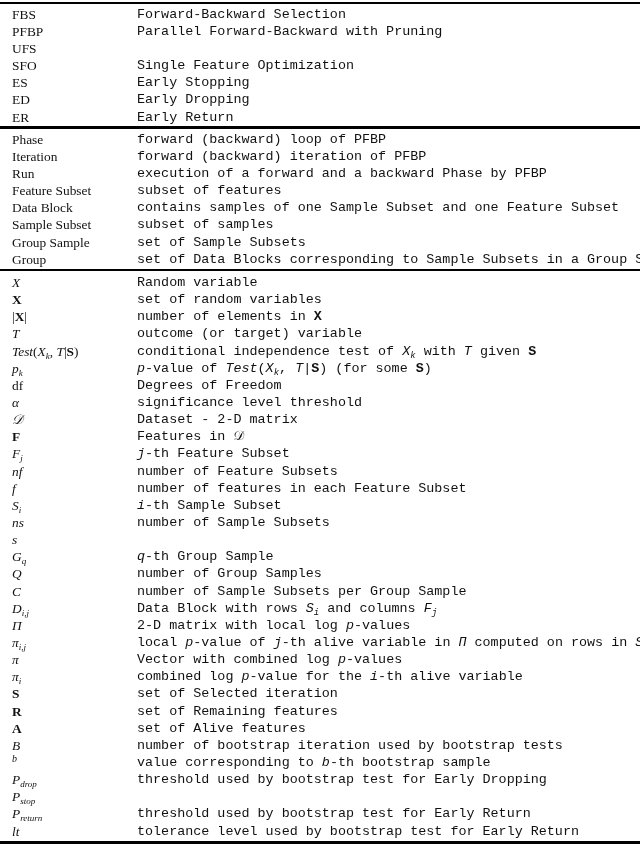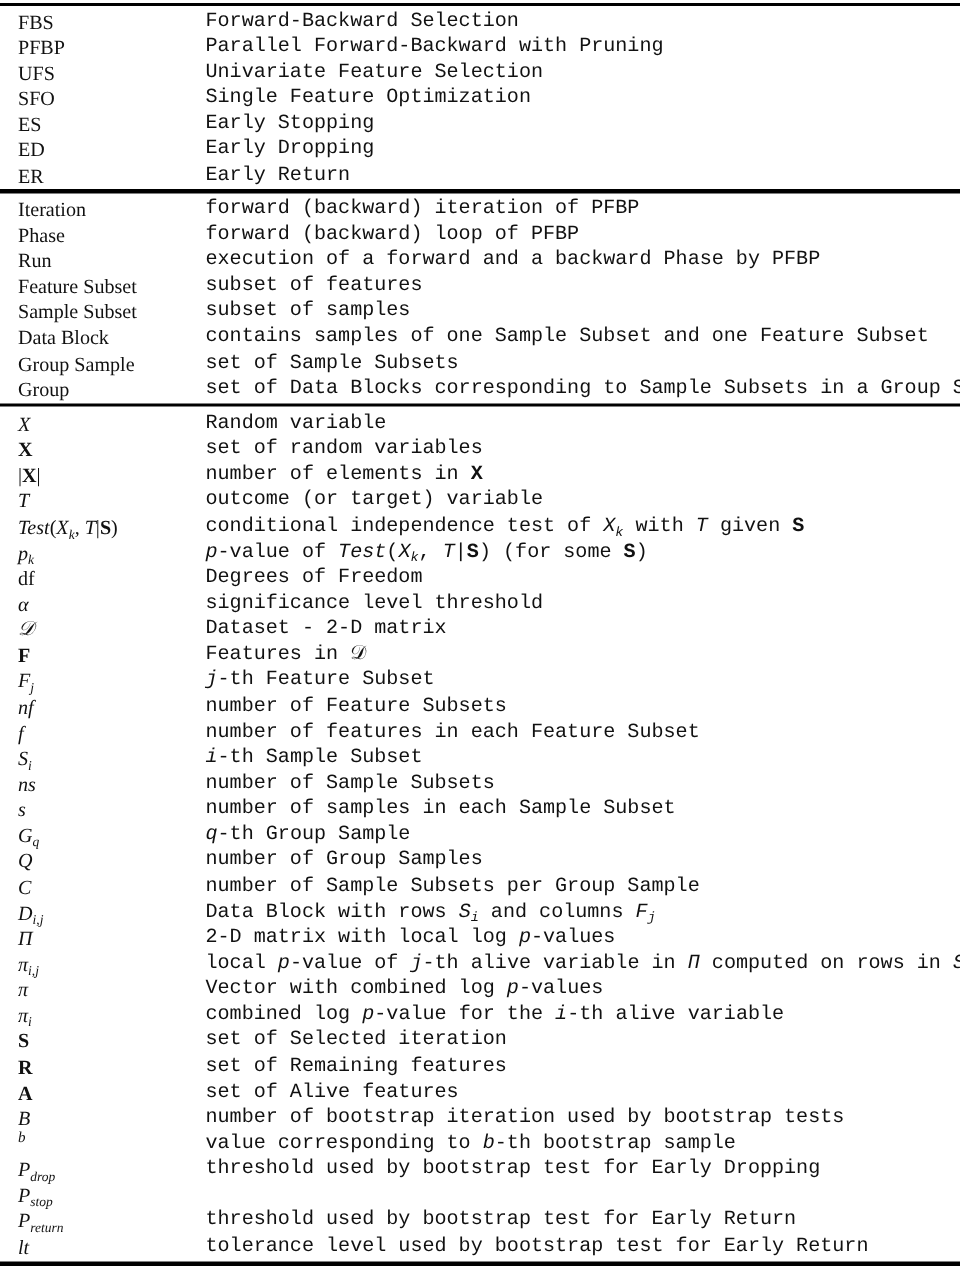--- a/index.html
+++ b/index.html
@@ -41,21 +41,20 @@
   <div class="row">
       <span class="k">FBS</span>
       <span class="v">Forward-Backward Selection</span>
     </div>
   <div class="row">
       <span class="k">PFBP</span>
       <span class="v">Parallel Forward-Backward with Pruning</span>
     </div>
   <div class="row">
       <span class="k">UFS</span>
-      <span class="v">Univariate Feature Selection</span>
     </div>
   <div class="row">
       <span class="k">SFO</span>
       <span class="v">Single Feature Optimization</span>
     </div>
   <div class="row">
       <span class="k">ES</span>
       <span class="v">Early Stopping</span>
     </div>
   <div class="row">
@@ -65,44 +64,44 @@
   <div class="row">
       <span class="k">ER</span>
       <span class="v">Early Return</span>
     </div>
 </div>
 
 <div class="rule mid1"></div>
 
 <div class="section sec2">
   <div class="row">
+      <span class="k">Phase</span>
+      <span class="v">forward (backward) loop of PFBP</span>
+    </div>
+  <div class="row">
       <span class="k">Iteration</span>
       <span class="v">forward (backward) iteration of PFBP</span>
     </div>
   <div class="row">
-      <span class="k">Phase</span>
-      <span class="v">forward (backward) loop of PFBP</span>
-    </div>
-  <div class="row">
       <span class="k">Run</span>
       <span class="v">execution of a forward and a backward Phase by PFBP</span>
     </div>
   <div class="row">
       <span class="k">Feature Subset</span>
       <span class="v">subset of features</span>
     </div>
   <div class="row">
+      <span class="k">Data Block</span>
+      <span class="v">contains samples of one Sample Subset and one Feature Subset</span>
+    </div>
+  <div class="row">
       <span class="k">Sample Subset</span>
       <span class="v">subset of samples</span>
     </div>
   <div class="row">
-      <span class="k">Data Block</span>
-      <span class="v">contains samples of one Sample Subset and one Feature Subset</span>
-    </div>
-  <div class="row">
       <span class="k">Group Sample</span>
       <span class="v">set of Sample Subsets</span>
     </div>
   <div class="row">
       <span class="k">Group</span>
       <span class="v">set of Data Blocks corresponding to Sample Subsets in a Group Sample</span>
     </div>
 </div>
 
 <div class="rule mid2"></div>
@@ -164,21 +163,20 @@
   <div class="row">
     <span class="k"><i>S</i><sub>i</sub></span>
     <span class="v"><i>i</i>-th Sample Subset</span>
   </div>
   <div class="row">
     <span class="k it">ns</span>
     <span class="v">number of Sample Subsets</span>
   </div>
   <div class="row">
     <span class="k it">s</span>
-    <span class="v">number of samples in each Sample Subset</span>
   </div>
   <div class="row">
     <span class="k"><i>G</i><sub>q</sub></span>
     <span class="v"><i>q</i>-th Group Sample</span>
   </div>
   <div class="row">
     <span class="k it">Q</span>
     <span class="v">number of Group Samples</span>
   </div>
   <div class="row">

